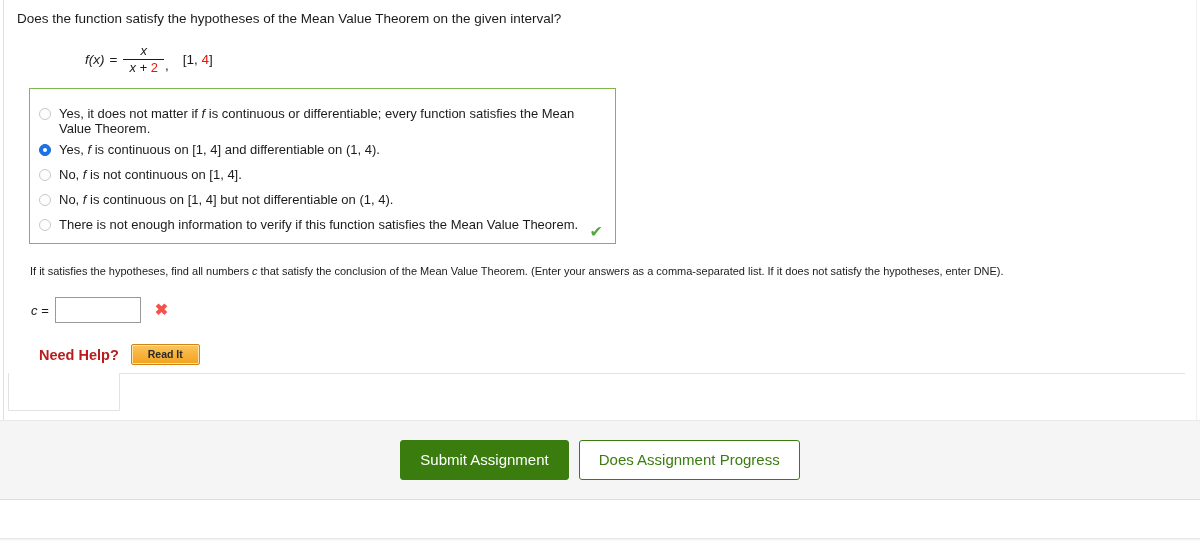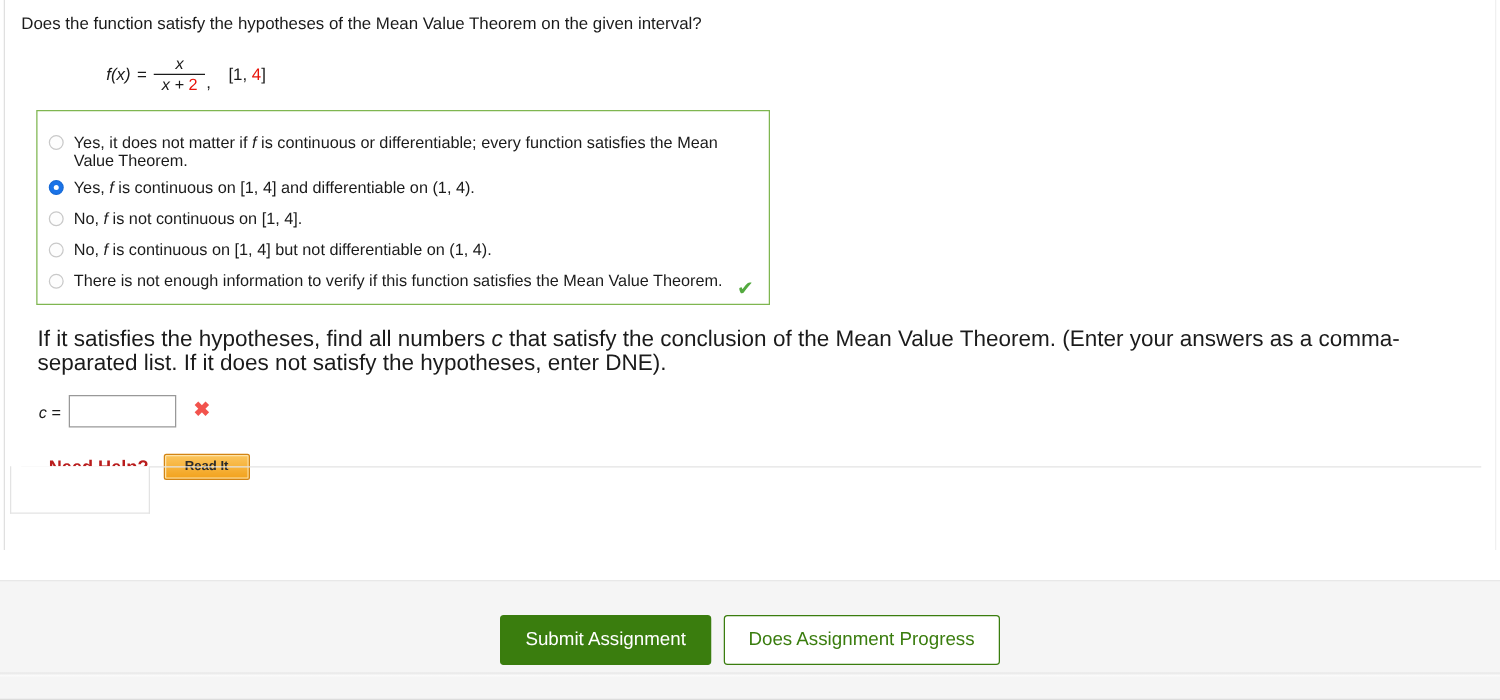--- a/index.html
+++ b/index.html
@@ -144,21 +144,21 @@
     bottom: 4px;
     color: #53a93f;
     font-size: 16px;
     line-height: 14px;
   }
   
   .instruction {
     margin-top: 18px;
     margin-left: 13px;
     width: 1130px;
-    font-size: 18px;
+    font-size: 11px;
     line-height: 19px;
     color: #1b1b1b;
   }
   .instruction i { font-style: italic; }
   
   .answer-row {
     margin-top: 16px;
     margin-left: 14px;
     display: flex;
     align-items: center;
@@ -242,23 +242,23 @@
     background: linear-gradient(#fcfcfc, #e6e6e6);
     border: 1px solid #8d8d8d;
     border-radius: 2px;
     padding: 4px 10px 5px 10px;
     cursor: pointer;
   }
   
   .bottom-bar {
     position: absolute;
     left: 0;
-    top: 464px;
+    top: 420px;
     width: 1200px;
-    height: 96px;
+    height: 80px;
     background: #f5f5f5;
     border-top: 1px solid #e8e8e8;
     border-bottom: 1px solid #dcdcdc;
     box-sizing: border-box;
     display: flex;
     align-items: center;
     justify-content: center;
   }
   .assign-btn {
     font-family: "Liberation Sans", sans-serif;

